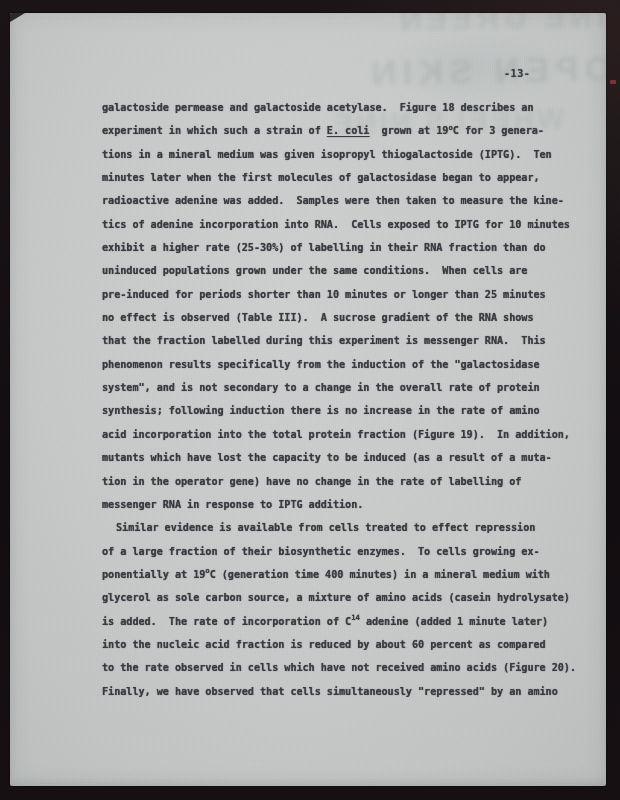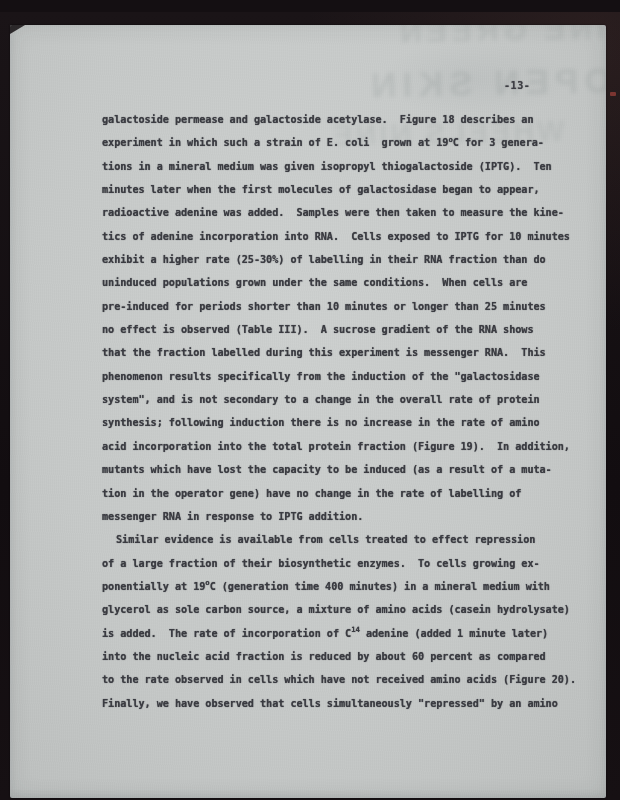--- a/index.html
+++ b/index.html
@@ -6,21 +6,20 @@
   body{
     width:620px;height:800px;overflow:hidden;position:relative;
     background:#140f12;
     font-family:"DejaVu Sans Mono","Liberation Mono",monospace;
   }
   .frame{
     position:absolute;inset:0;
     background:
       radial-gradient(circle at 96% 4%, rgba(90,60,55,.25), transparent 30%),
       linear-gradient(180deg,#1a1417 0%,#120d10 60%,#161013 100%);
-    margin-top: 12px;
   }
   .paper{
     position:absolute;left:10px;top:13px;width:596px;height:773px;
     overflow:hidden;border-radius:2px;
     background-image:
       repeating-linear-gradient(3deg, rgba(255,255,255,.018) 0 1px, rgba(0,0,0,0) 1px 3px),
       repeating-linear-gradient(93deg, rgba(0,0,0,.016) 0 1px, rgba(0,0,0,0) 1px 2px),
       radial-gradient(closest-side at 78% 7%, rgba(118,126,130,.10), rgba(118,126,130,0) 72%),
       radial-gradient(ellipse at 48% 38%, #cdd0cf 0%, #c6c9c8 58%, #bcbfbe 100%);
     box-shadow: inset 0 0 22px rgba(40,45,50,.10), inset 0 -3px 7px rgba(30,30,35,.08), 0 0 2px rgba(0,0,0,.6);
@@ -51,21 +50,21 @@
   }
   .body-text{
     position:absolute;left:92px;top:83px;width:490px;
     font-size:10.1px;line-height:23.35px;
     color:#3a3b41;font-weight:bold;
     text-shadow:0 0 .9px rgba(58,59,65,.72), .4px .4px .7px rgba(58,59,65,.28);
     white-space:pre;
   }
   .tl{height:23.35px;}
   .tl.ind{padding-left:14px;}
-  .seg-u{text-underline-offset:2px;}
+  .seg-u{text-decoration:underline;text-underline-offset:2px;}
   .seg-sup{font-size:7.2px;position:relative;top:-4.5px;}
   .red-mark{
     position:absolute;left:610px;top:80px;width:6px;height:4px;
     background:#8a3a35;border-radius:1px;opacity:.85;filter:blur(.4px);
   }
 </style>
 </head>
 <body>
 
 <div class="frame">

